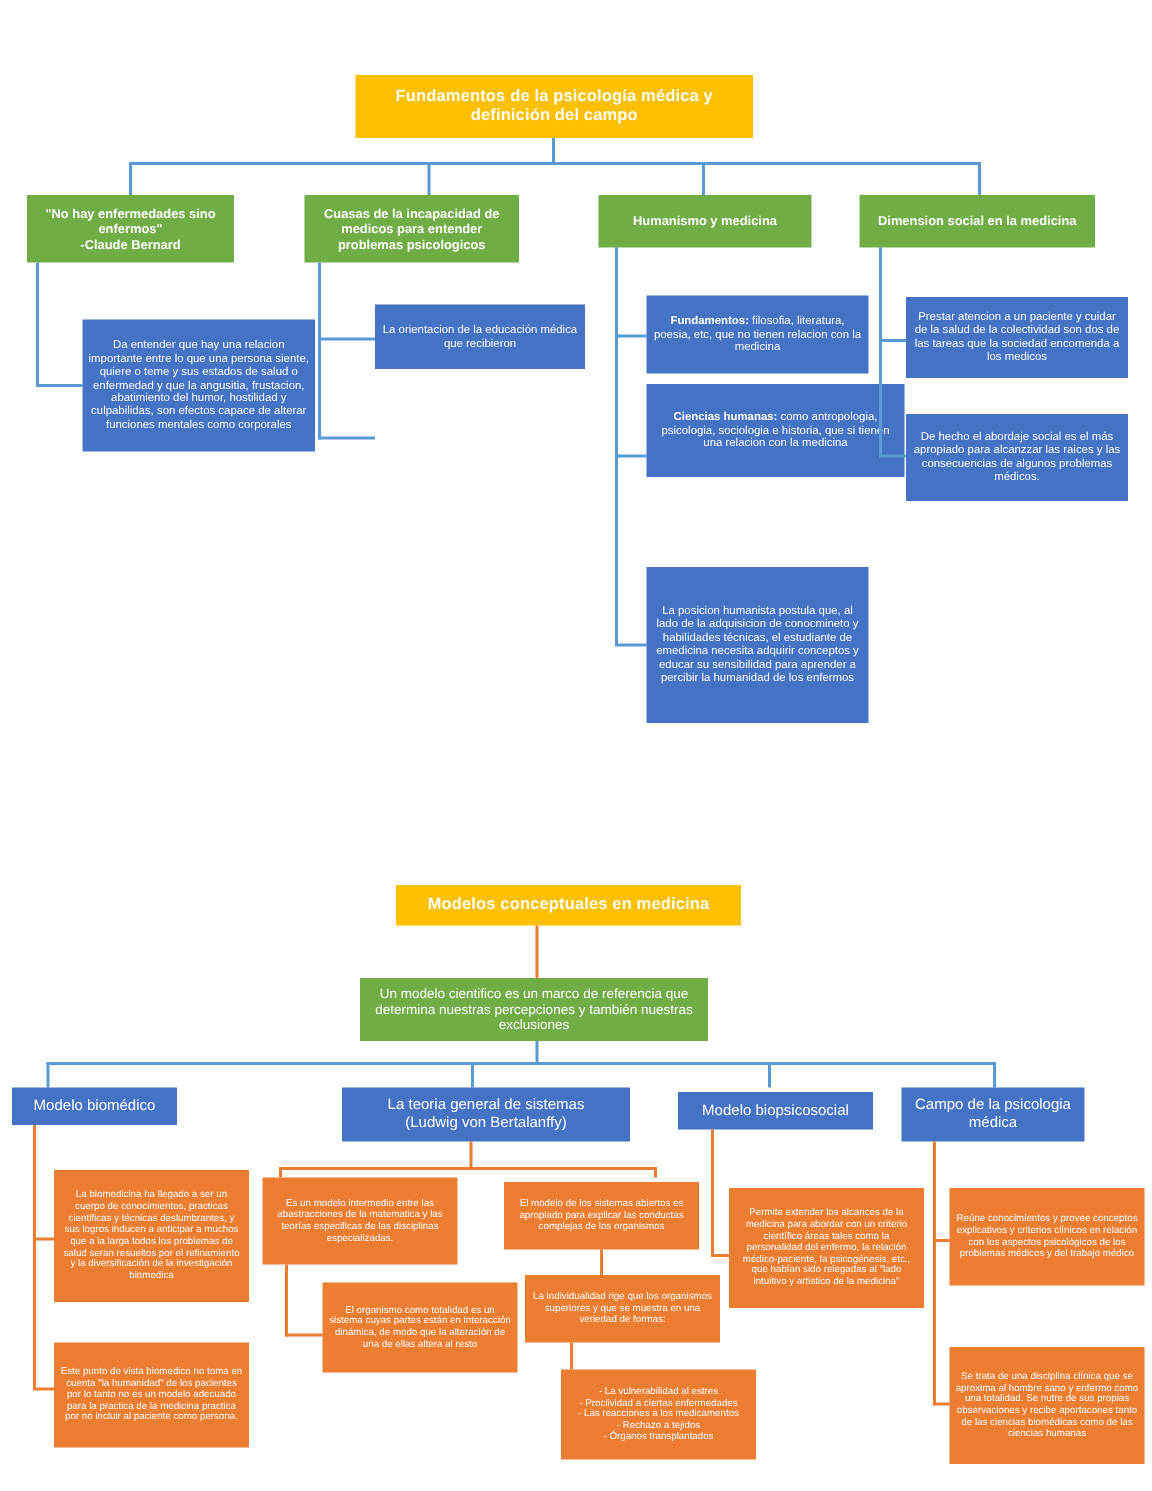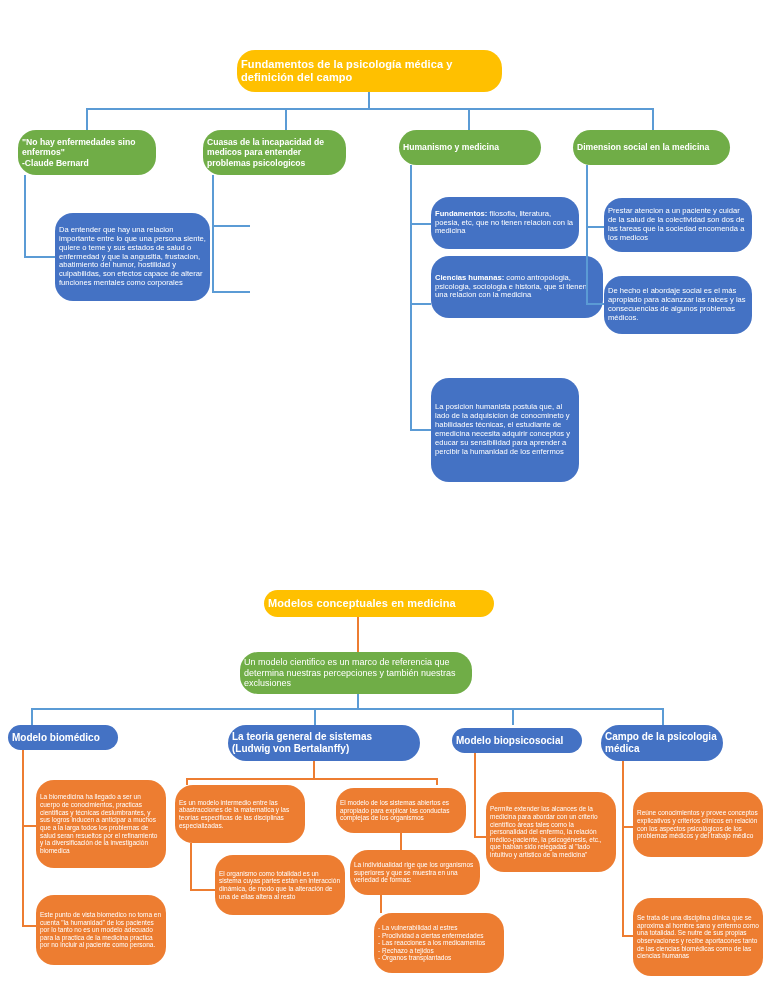--- a/index.html
+++ b/index.html
@@ -17,27 +17,26 @@
     height: 994px;
     overflow: hidden;
     background: #ffffff;
   }
   .node {
     position: absolute;
     box-sizing: border-box;
     display: flex;
     align-items: center;
     justify-content: center;
-    text-align: left;
+    text-align: center;
     color: #ffffff;
     line-height: 1.18;
     padding: 3px 4px;
     word-wrap: break-word;
     overflow: hidden;
-    border-radius: 18px;
   }
   .node .txt { display: block; width: 100%; }
   .root {
     background: #ffc000;
     font-weight: bold;
     font-size: 11px;
     letter-spacing: 0.1px;
   }
   .green {
     background: #70ad47;
@@ -50,21 +49,21 @@
     font-size: 9px;
   }
   .blue {
     background: #4472c4;
     font-size: 7.6px;
     font-weight: normal;
   }
   .blue-head {
     background: #4472c4;
     font-size: 10px;
-    font-weight: bold;
+    font-weight: normal;
   }
   .orange {
     background: #ed7d31;
     font-size: 6.5px;
     font-weight: normal;
   }
   .bold-lead { font-weight: bold; }
   .conn {
     position: absolute;
     background: #5b9bd5;
@@ -106,20 +105,23 @@
 
   <div class="conn" style="left:24px; top:175px; width:2px; height:82px;"></div>
   <div class="conn" style="left:24px; top:256px; width:31px; height:2px;"></div>
   <div class="node blue" style="left:55px; top:213px; width:155px; height:88px;">
     <span class="txt">Da entender que hay una relacion importante entre lo que una persona siente, quiere o teme y sus estados de salud o enfermedad y que la angusitia, frustacion, abatimiento del humor, hostilidad y culpabilidas, son efectos capace de alterar funciones mentales como corporales</span>
   </div>
 
   <div class="conn" style="left:212px; top:175px; width:2px; height:118px;"></div>
   <div class="conn" style="left:212px; top:225px; width:38px; height:2px;"></div>
   <div class="conn" style="left:212px; top:291px; width:38px; height:2px;"></div>
+  <div class="node blue" style="left:250px; top:203px; width:140px; height:43px;">
+    <span class="txt">La orientacion de la educación médica que recibieron</span>
+  </div>
 
   <div class="conn" style="left:410px; top:165px; width:2px; height:265px;"></div>
   <div class="conn" style="left:410px; top:223px; width:21px; height:2px;"></div>
   <div class="conn" style="left:410px; top:303px; width:21px; height:2px;"></div>
   <div class="conn" style="left:410px; top:429px; width:21px; height:2px;"></div>
 
   <div class="node blue" style="left:431px; top:197px; width:148px; height:52px;">
     <span class="txt"><b class="bold-lead">Fundamentos:</b><span> filosofia, literatura, poesia, etc, que no tienen relacion con la medicina</span></span>
   </div>
   <div class="node blue" style="left:431px; top:256px; width:172px; height:62px;">

